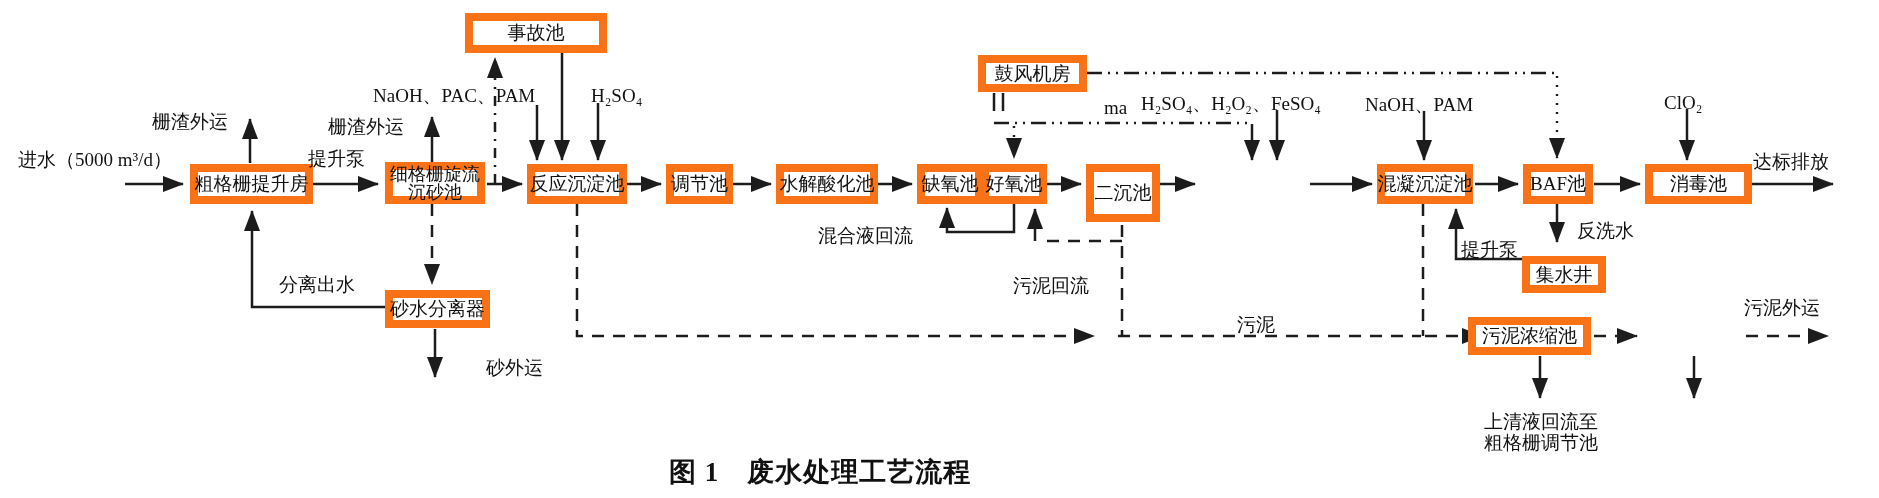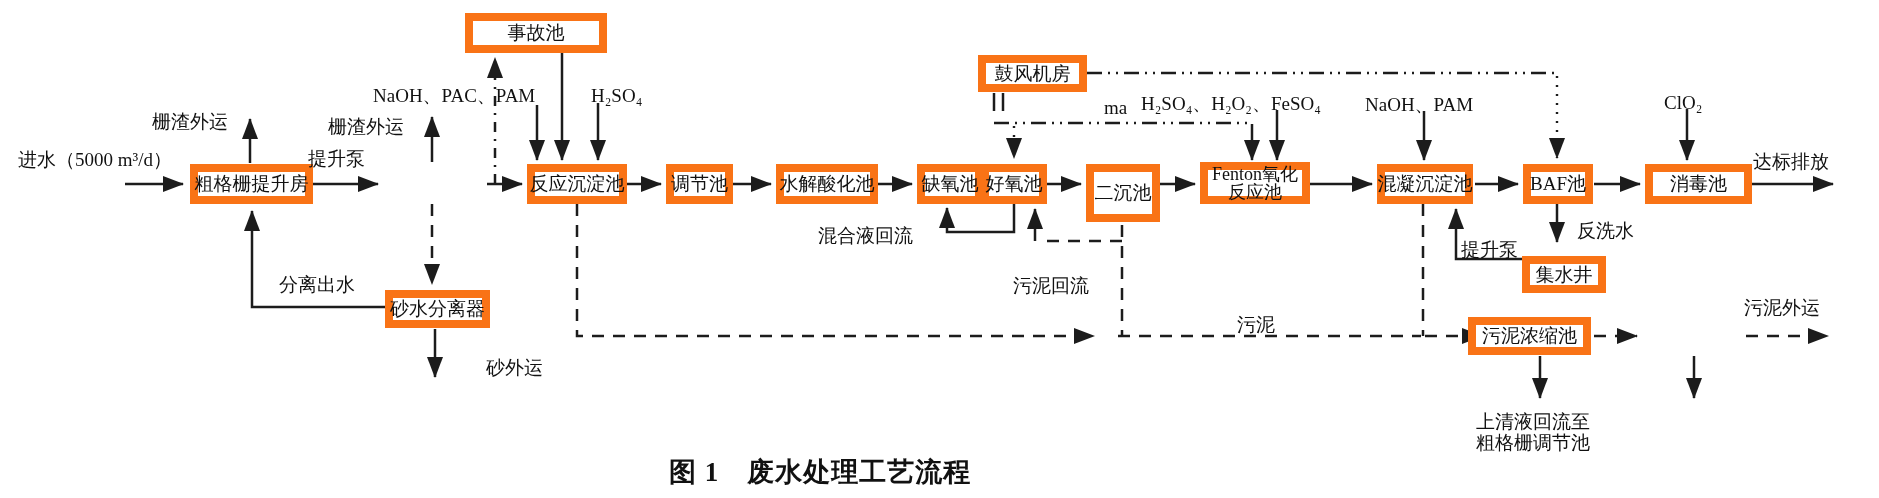--- a/index.html
+++ b/index.html
@@ -9,21 +9,21 @@
   }
   #wires{position:absolute;left:0;top:0;width:1879px;height:498px;}
   .box{
     position:absolute;box-sizing:border-box;border:8px solid #f97316;background:#ffffff;
     display:flex;flex-direction:column;align-items:center;justify-content:center;
     font-size:19px;line-height:1.02;text-align:center;white-space:nowrap;z-index:2;
   }
   .box.small2{font-size:18px;}
   .lbl{position:absolute;font-size:19px;line-height:1.1;white-space:nowrap;z-index:2;margin-top:6px;}
   .lbl.tiny{font-size:19px;}
-  .lbl.twoline{white-space:normal;line-height:21px;}
+  .lbl.twoline{white-space:normal;text-align:center;line-height:21px;}
   .caption{
     position:absolute;left:660px;top:454px;width:320px;text-align:center;
     font-size:27px;font-weight:bold;letter-spacing:1px;z-index:2;
   }
 </style>
 </head>
 <body>
 
 <div id="stage">
 
@@ -90,20 +90,24 @@
       <path d="M994,123 H1253" stroke-dasharray="15 6 2 6 2 6"></path>
       <path d="M1557,76 V158" stroke-dasharray="2 7" marker-end="url(#ah)"></path>
       <path d="M1014,126 V158" stroke-dasharray="2 7" marker-end="url(#ah)"></path>
     </g>
   </svg>
 
   <div class="box" style="left:190px;top:164px;width:123px;height:40px">
     <span>粗格栅提升房</span>
   </div>
 
+  <div class="box small2" style="left:385px;top:162px;width:100px;height:42px">
+    <span>细格栅旋流</span>
+    <span>沉砂池</span>
+  </div>
 
   <div class="box" style="left:465px;top:13px;width:142px;height:40px">
     <span>事故池</span>
   </div>
 
   <div class="box" style="left:527px;top:164px;width:100px;height:40px">
     <span>反应沉淀池</span>
   </div>
 
   <div class="box" style="left:666px;top:164px;width:67px;height:40px">
@@ -119,24 +123,20 @@
   </div>
 
   <div class="box" style="left:981px;top:164px;width:66px;height:40px">
     <span>好氧池</span>
   </div>
 
   <div class="box" style="left:1086px;top:164px;width:74px;height:58px">
     <span>二沉池</span>
   </div>
 
-  <div class="box small2" style="left:1200px;top:162px;width:110px;height:42px">
-    <span>Fenton氧化</span>
-    <span>反应池</span>
-  </div>
 
   <div class="box" style="left:1377px;top:164px;width:96px;height:40px">
     <span>混凝沉淀池</span>
   </div>
 
   <div class="box" style="left:1523px;top:164px;width:70px;height:40px">
     <span>BAF池</span>
   </div>
 
   <div class="box" style="left:1645px;top:164px;width:107px;height:40px">

